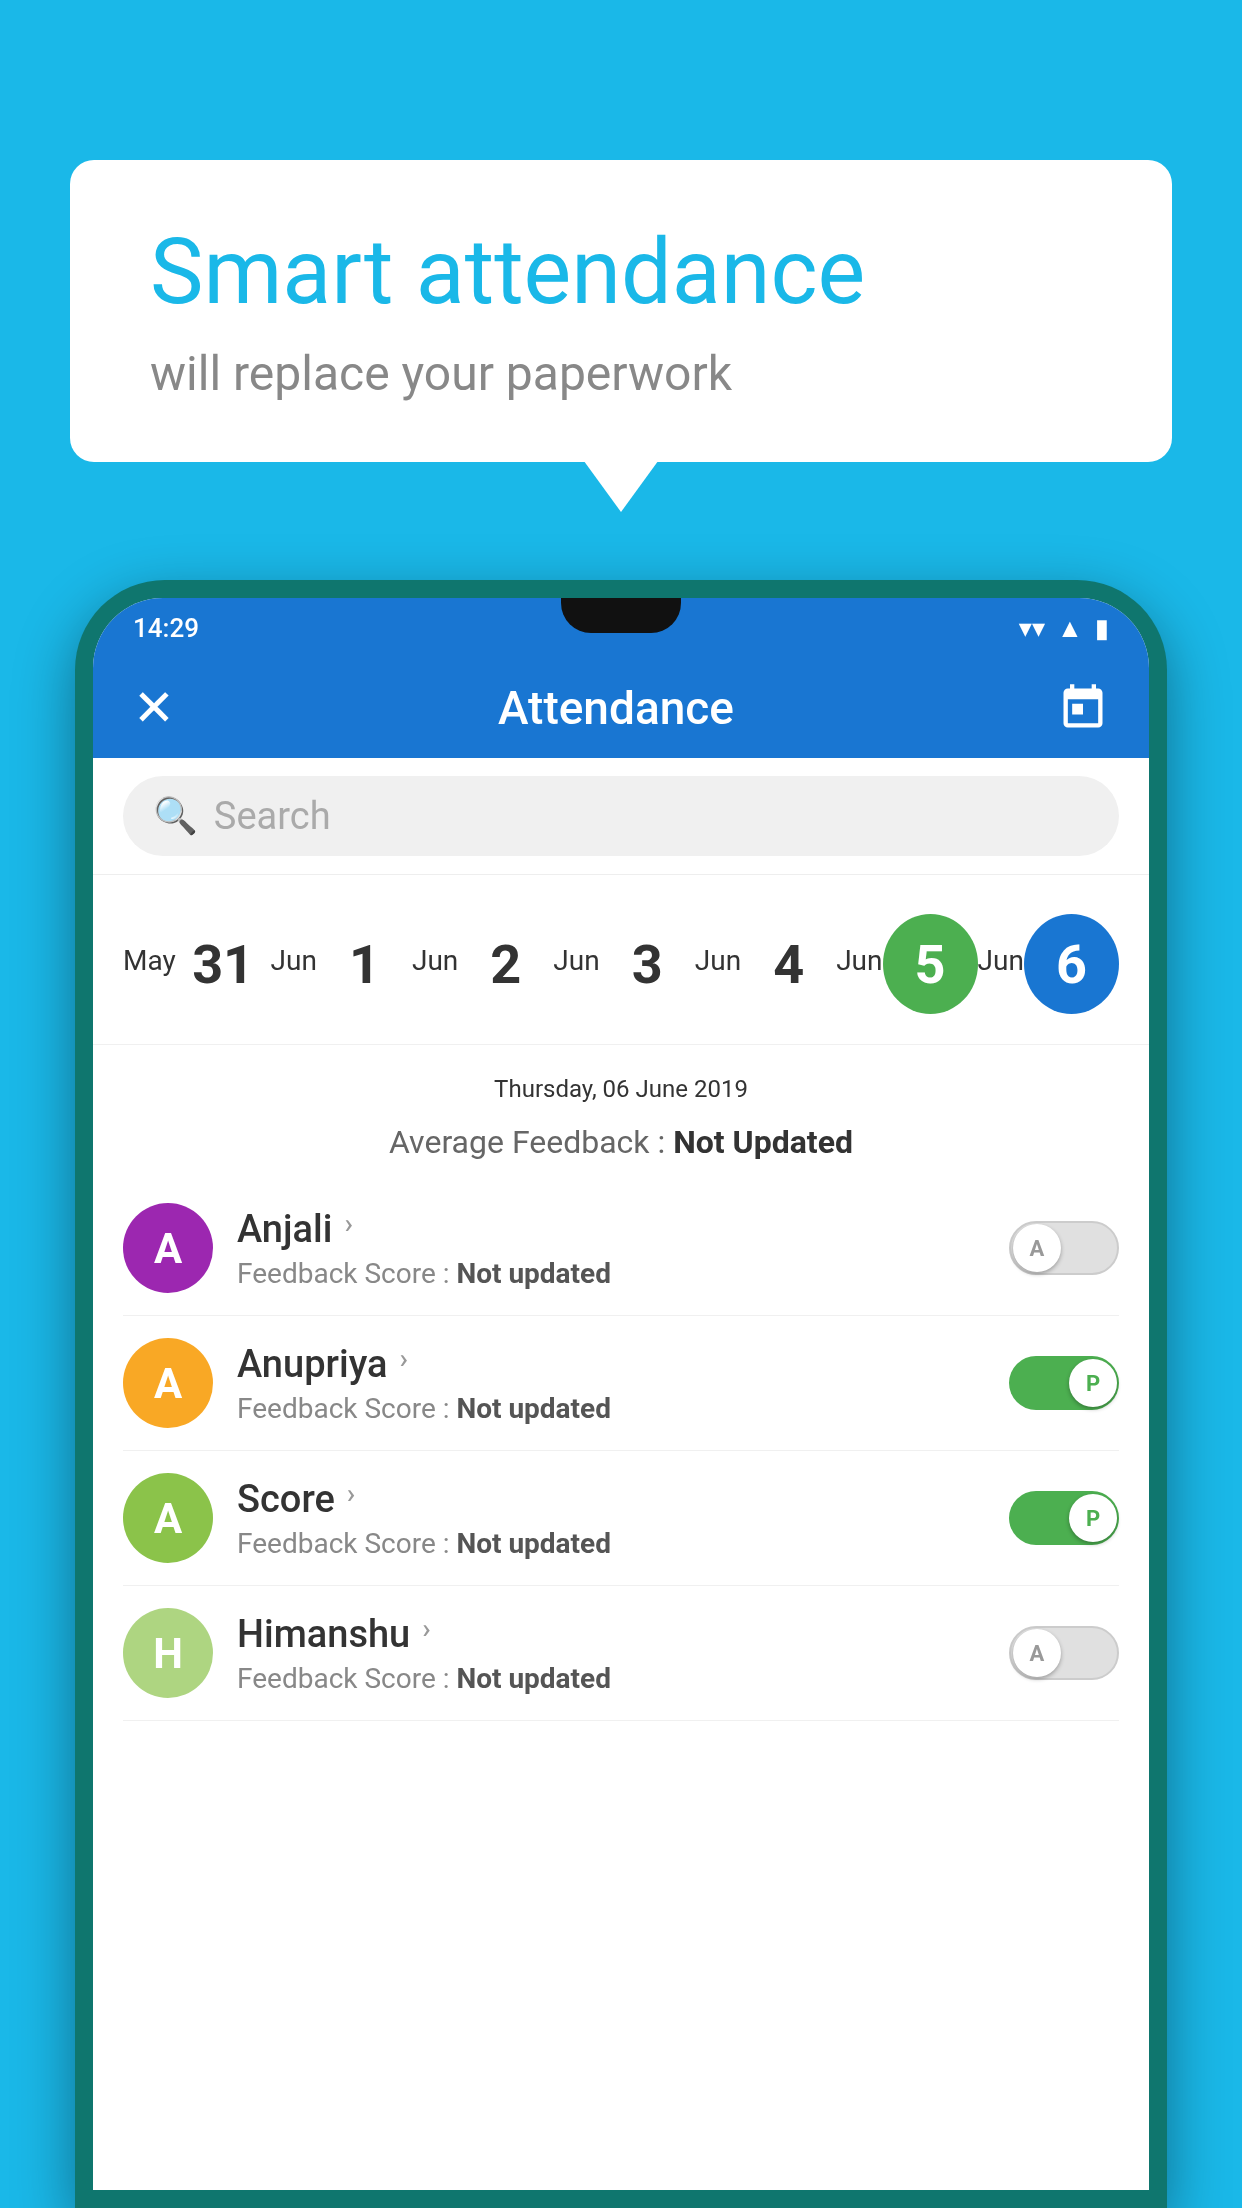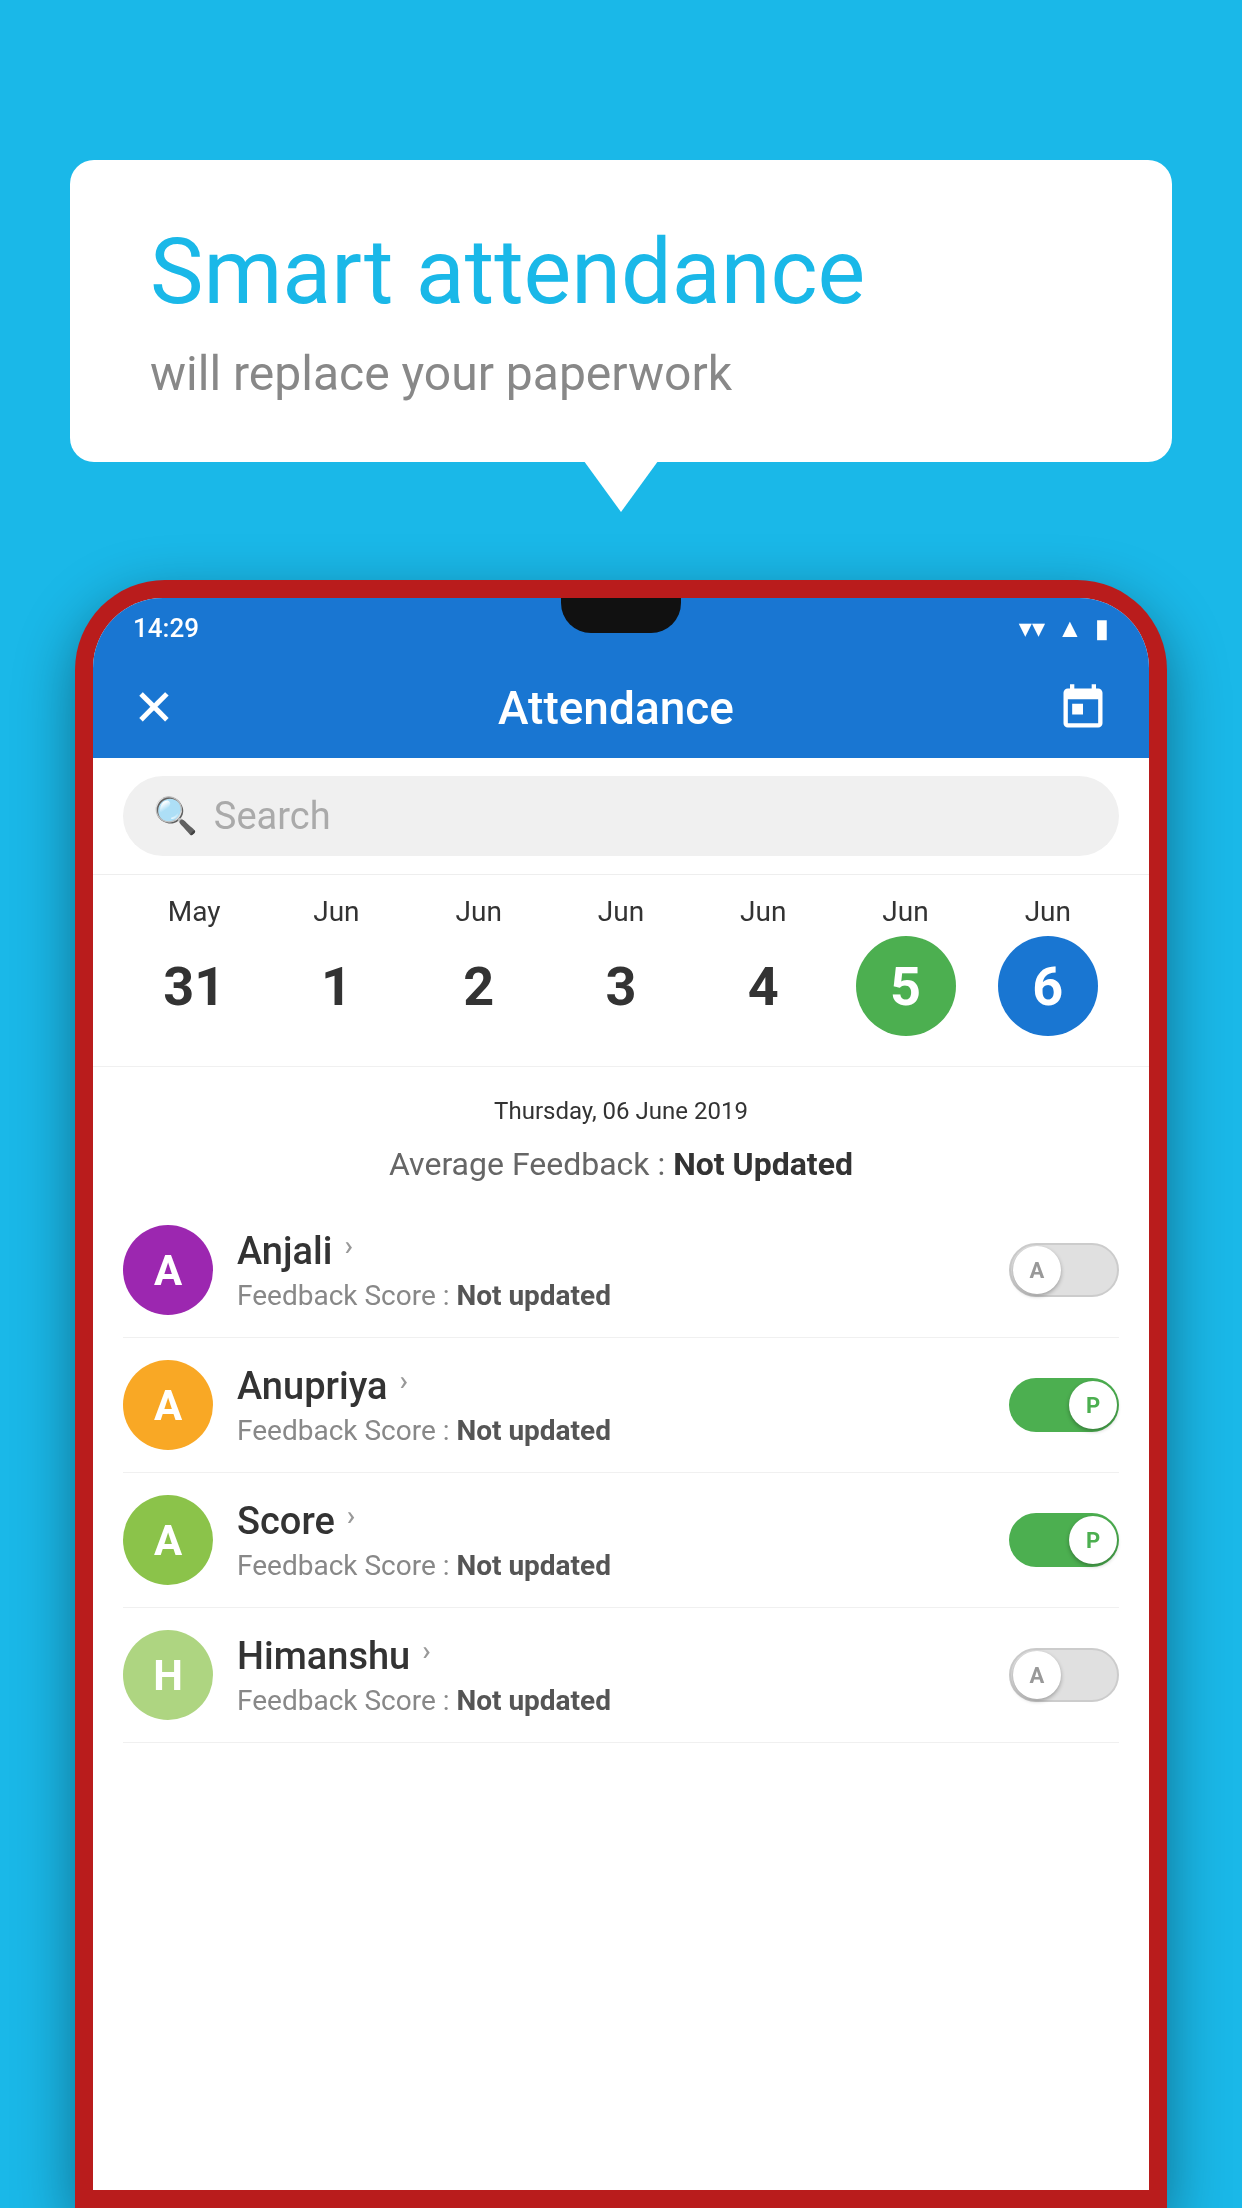--- a/index.html
+++ b/index.html
@@ -54,21 +54,21 @@
       font-weight: 400;
     }
 
     
     .phone-frame {
       position: absolute;
       top: 580px;
       left: 75px;
       right: 75px;
       bottom: 0;
-      background: #b91c1c;
+      background: #0f766e;
       border-radius: 90px 90px 0 0;
       padding: 18px;
       box-shadow: 0 20px 60px rgba(0,0,0,0.4);
     }
 
     .phone-screen {
       background: white;
       border-radius: 70px 70px 0 0;
       overflow: hidden;
       height: 100%;
@@ -167,23 +167,24 @@
     }
 
     .month-row {
       display: flex;
       justify-content: space-around;
       margin-bottom: 10px;
     }
 
     .cal-item {
       display: flex;
-      flex-direction: column;
+      flex-direction: row;
       align-items: center;
       min-width: 120px;
+      margin-top: 19px;
     }
 
     .cal-month {
       font-size: 28px;
       color: #333;
       margin-bottom: 8px;
     }
 
     .cal-date {
       font-size: 54px;

